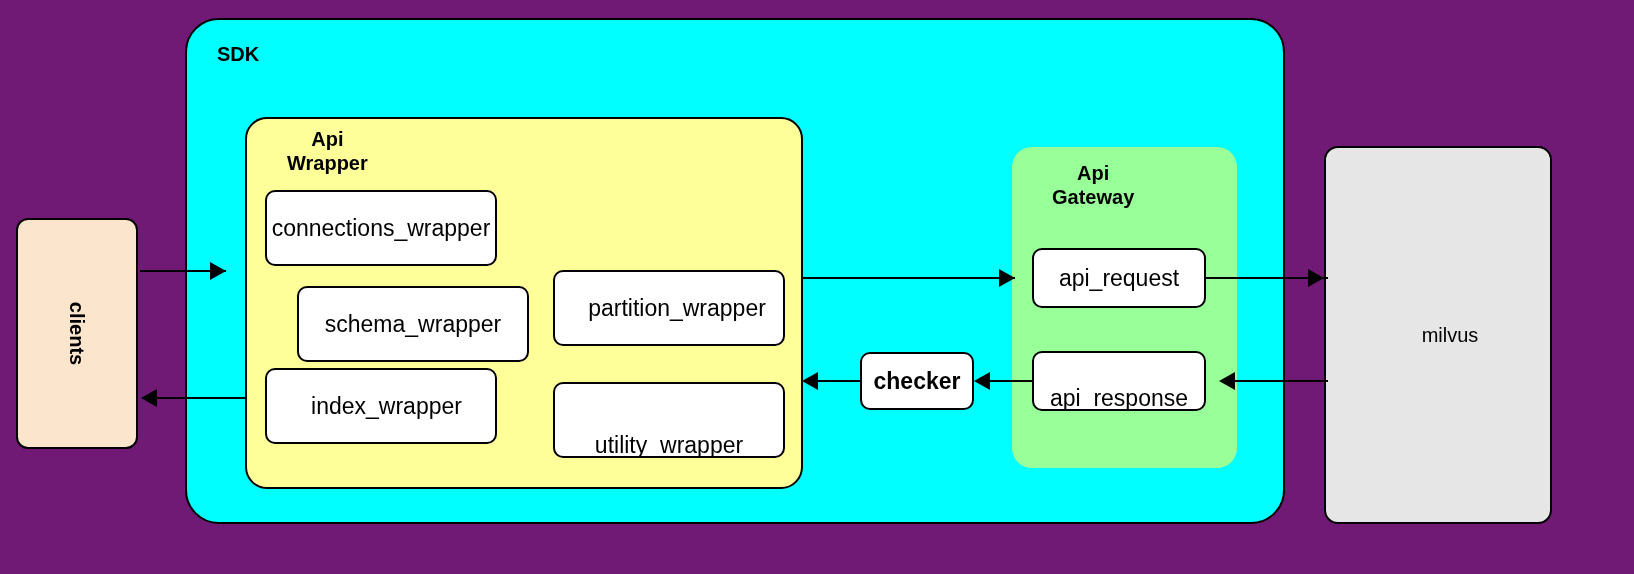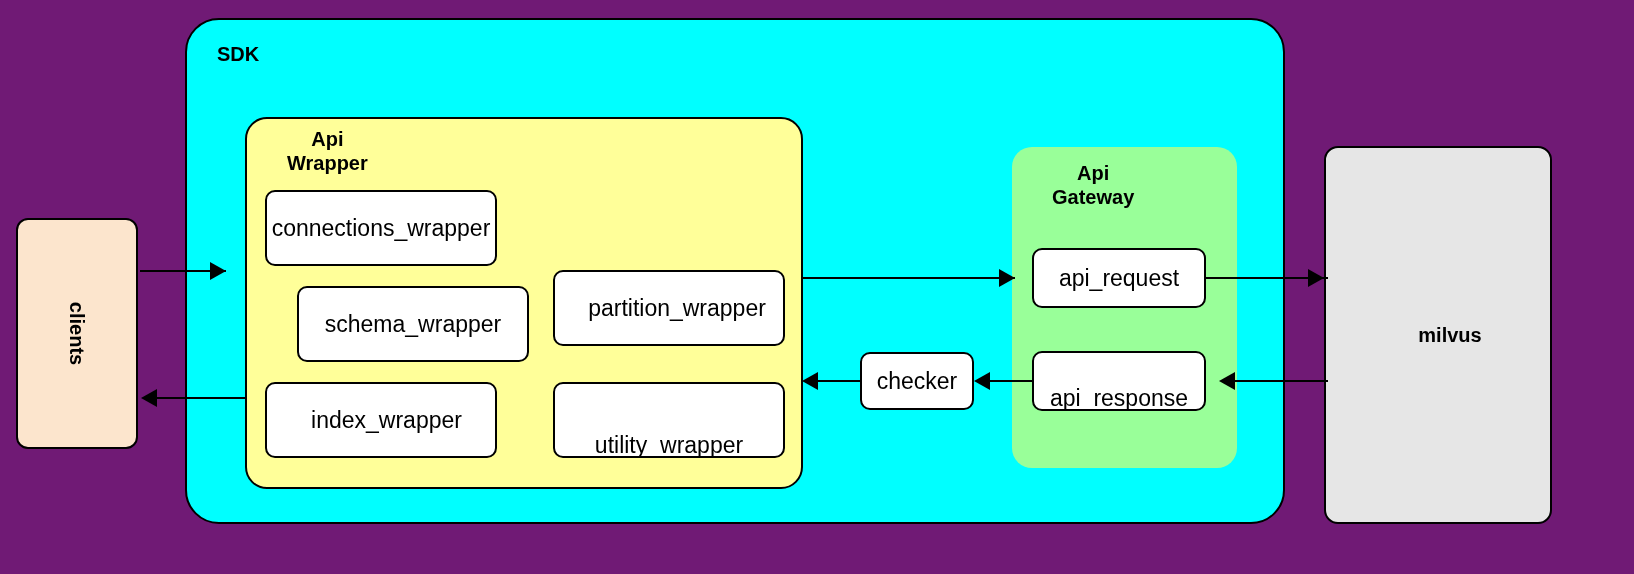--- a/index.html
+++ b/index.html
@@ -90,27 +90,27 @@
     border: 2px solid #000000;
     border-radius: 10px;
     font-size: 23px;
     line-height: 22px;
   }
 
   #box-connections-wrapper { left: 265px; top: 190px;  width: 232px; height: 76px; }
   #box-collections-wrapper { left: 553px; top: 190px;  width: 232px; height: 76px; }
   #box-schema-wrapper      { left: 265px; top: 286px;  width: 232px; height: 76px; margin-left: 32px; }
   #box-partition-wrapper   { left: 553px; top: 270px;  width: 232px; height: 76px; padding-left: 16px; }
-  #box-index-wrapper       { left: 265px; top: 382px;  width: 232px; height: 76px; padding-left: 11px; }
+  #box-index-wrapper       { left: 265px; top: 368px;  width: 232px; height: 76px; padding-left: 11px; }
   #box-utility-wrapper     { left: 553px; top: 382px;  width: 232px; height: 76px; align-items: flex-end; }
 
   #box-api-request  { left: 1032px; top: 248px; width: 174px; height: 60px; }
   #box-api-response { left: 1032px; top: 351px; width: 174px; height: 60px; align-items: flex-end; }
 
-  #box-checker { left: 860px; top: 352px; width: 114px; height: 58px; }
+  #box-checker { left: 860px; top: 352px; width: 114px; height: 58px; font-weight: bold; }
 
   
   #box-clients {
     left: 16px;
     top: 218px;
     width: 122px;
     height: 231px;
     background: #fce5cd;
     border: 2px solid #000000;
     border-radius: 12px;
@@ -124,21 +124,21 @@
 
   
   #box-milvus {
     left: 1324px;
     top: 146px;
     width: 228px;
     height: 378px;
     background: #e6e6e6;
     border: 2px solid #000000;
     border-radius: 14px;
-    font-weight: bold;
+    font-weight: normal;
     font-size: 20px;
     padding-left: 24px;
   }
 
   
   .conn-line {
     position: absolute;
     background: #000000;
     height: 2px;
   }

